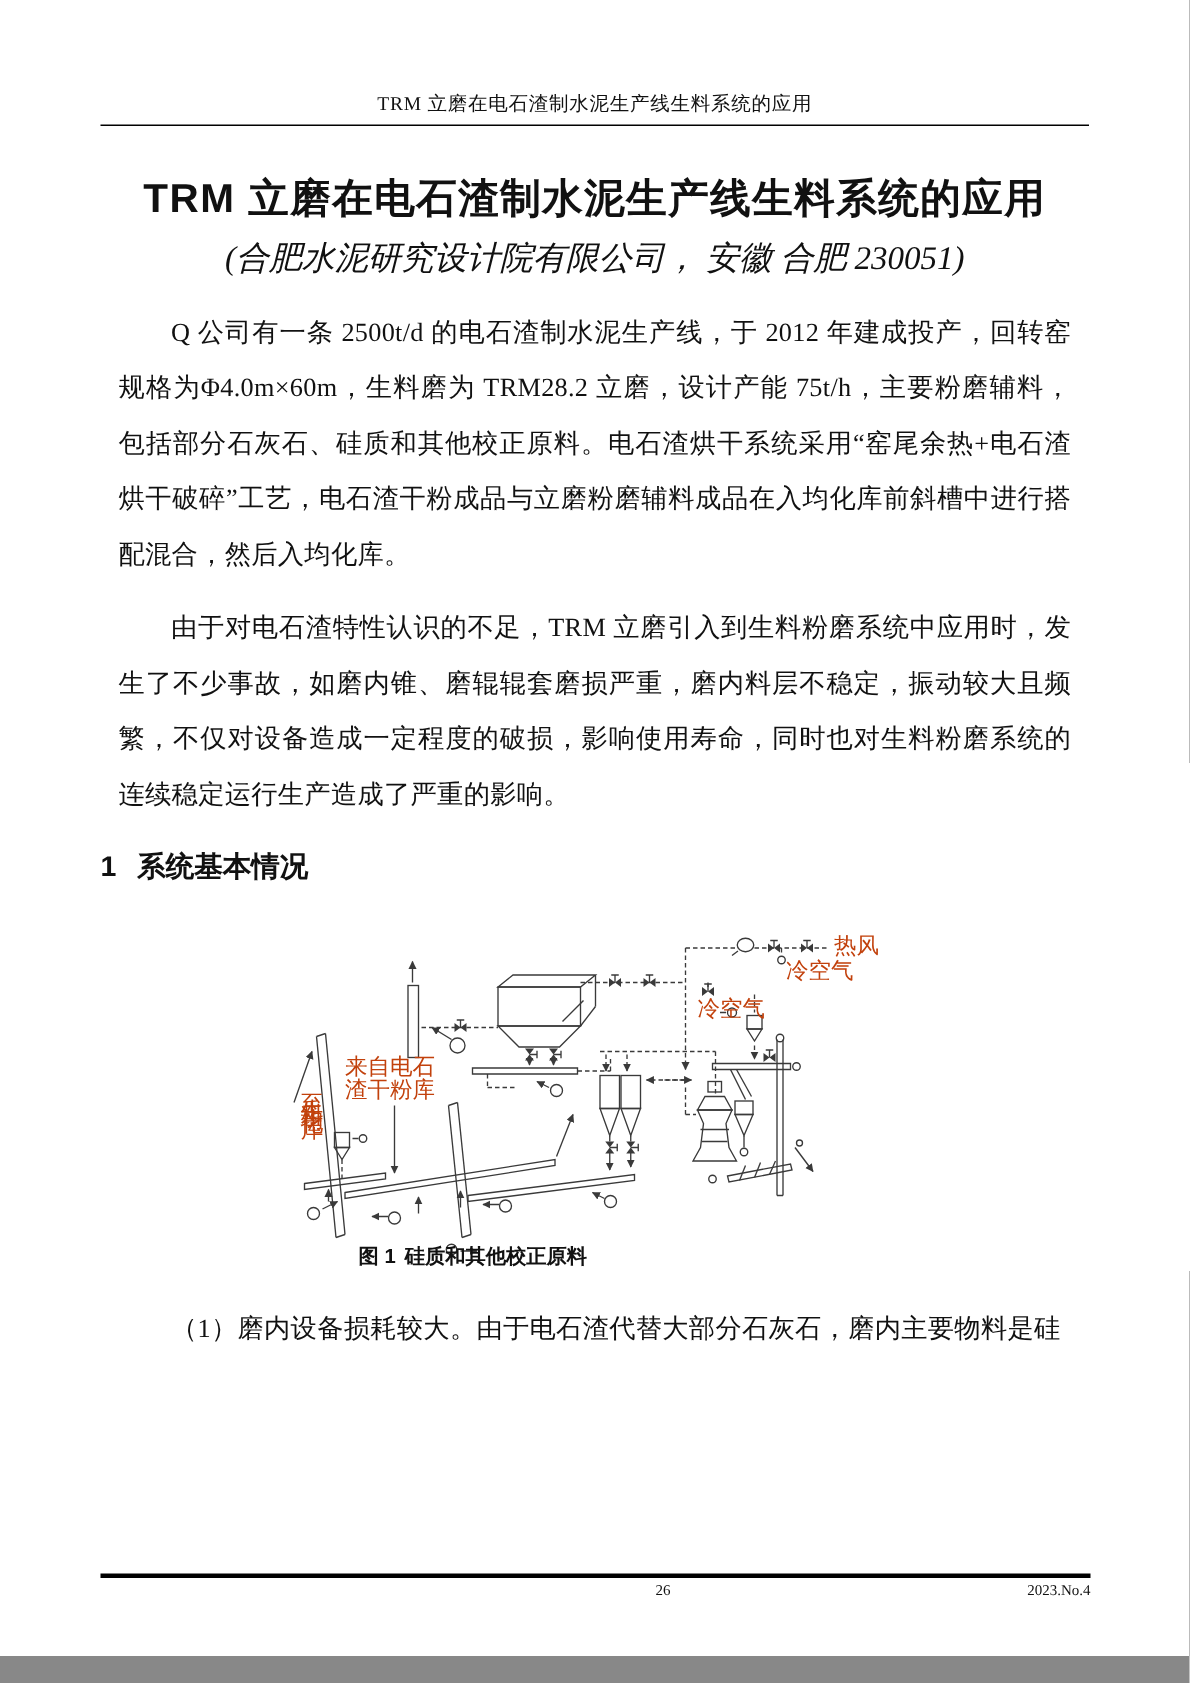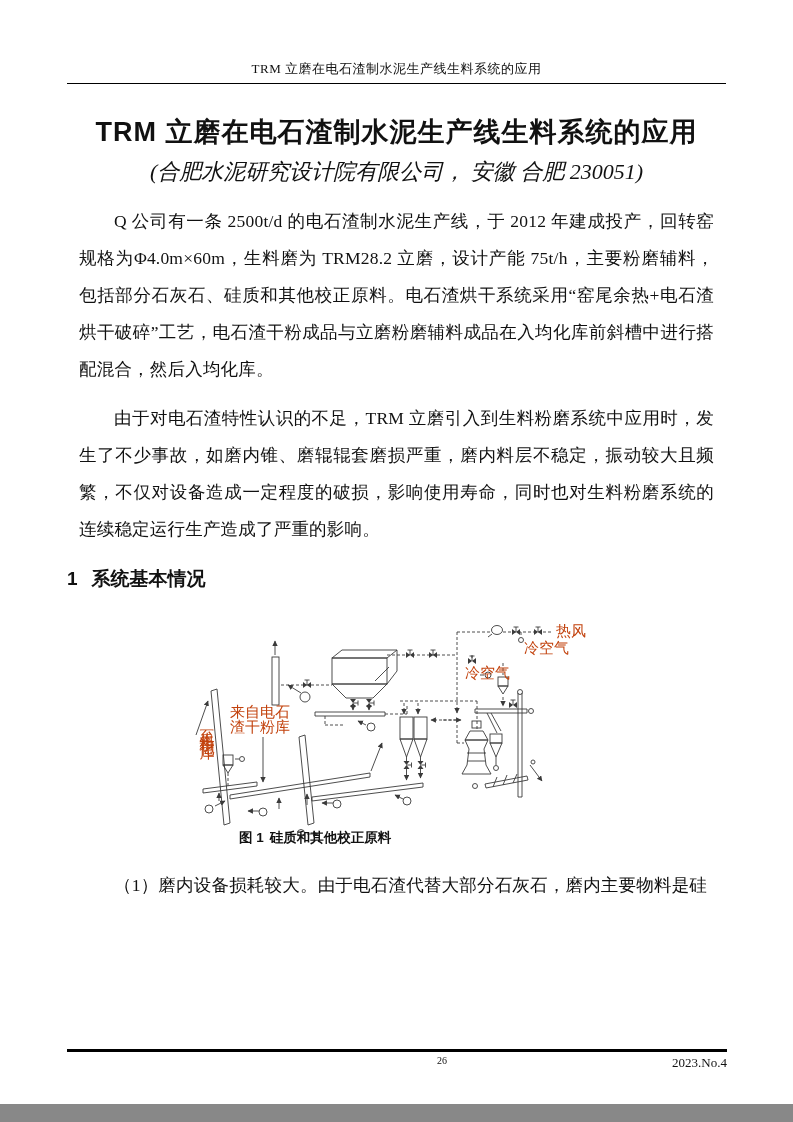--- a/index.html
+++ b/index.html
@@ -55,21 +55,21 @@
   
   .footer{
     position:absolute; left:67px; right:66px; top:1049px;
     border-top:3px solid #000; height:24px;
   }
   .page-num{
     position:absolute; left:50%; transform:translateX(-50%); top:3px;
     font-size:10px;
     margin-left:45px;
   }
-  .issue{position:absolute; right:0; top:3px; font-size:13px;}
+  .issue{position:absolute; right:0; top:3px; font-size:10px;}
   
   .lw{stroke:#3a3a3a; stroke-width:.9; fill:none;}
   .dash{stroke-dasharray:3 2;}
 </style>
 </head>
 <body>
 
 <div class="page">
   <div class="content">
 

